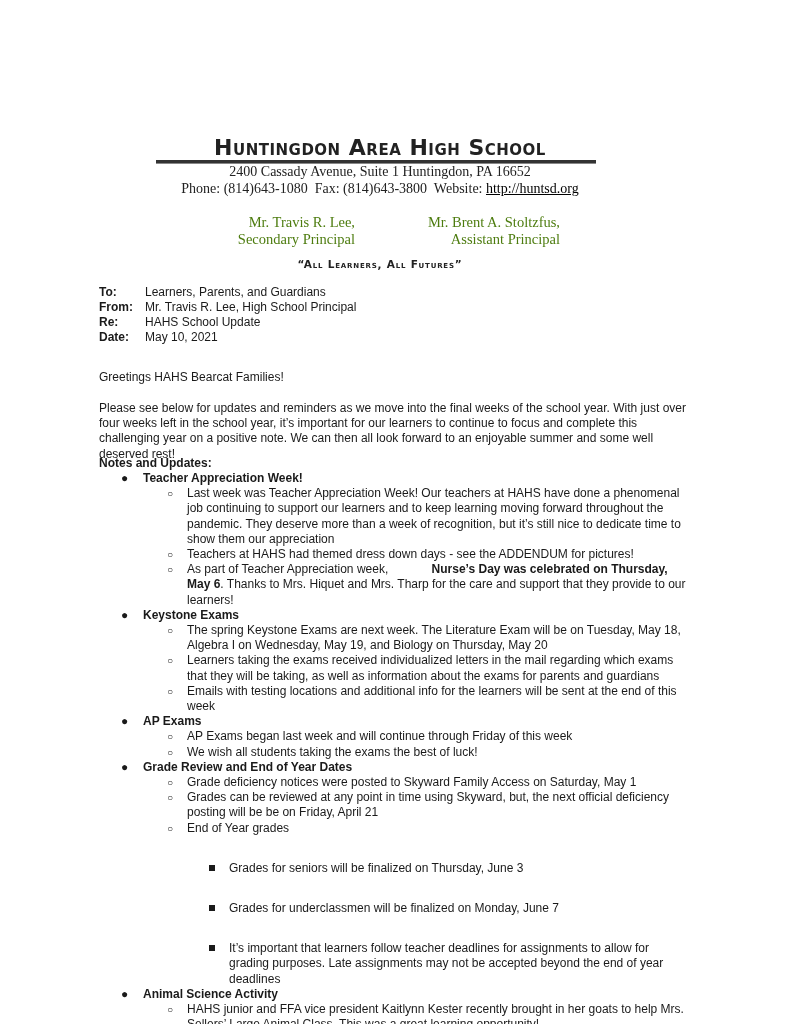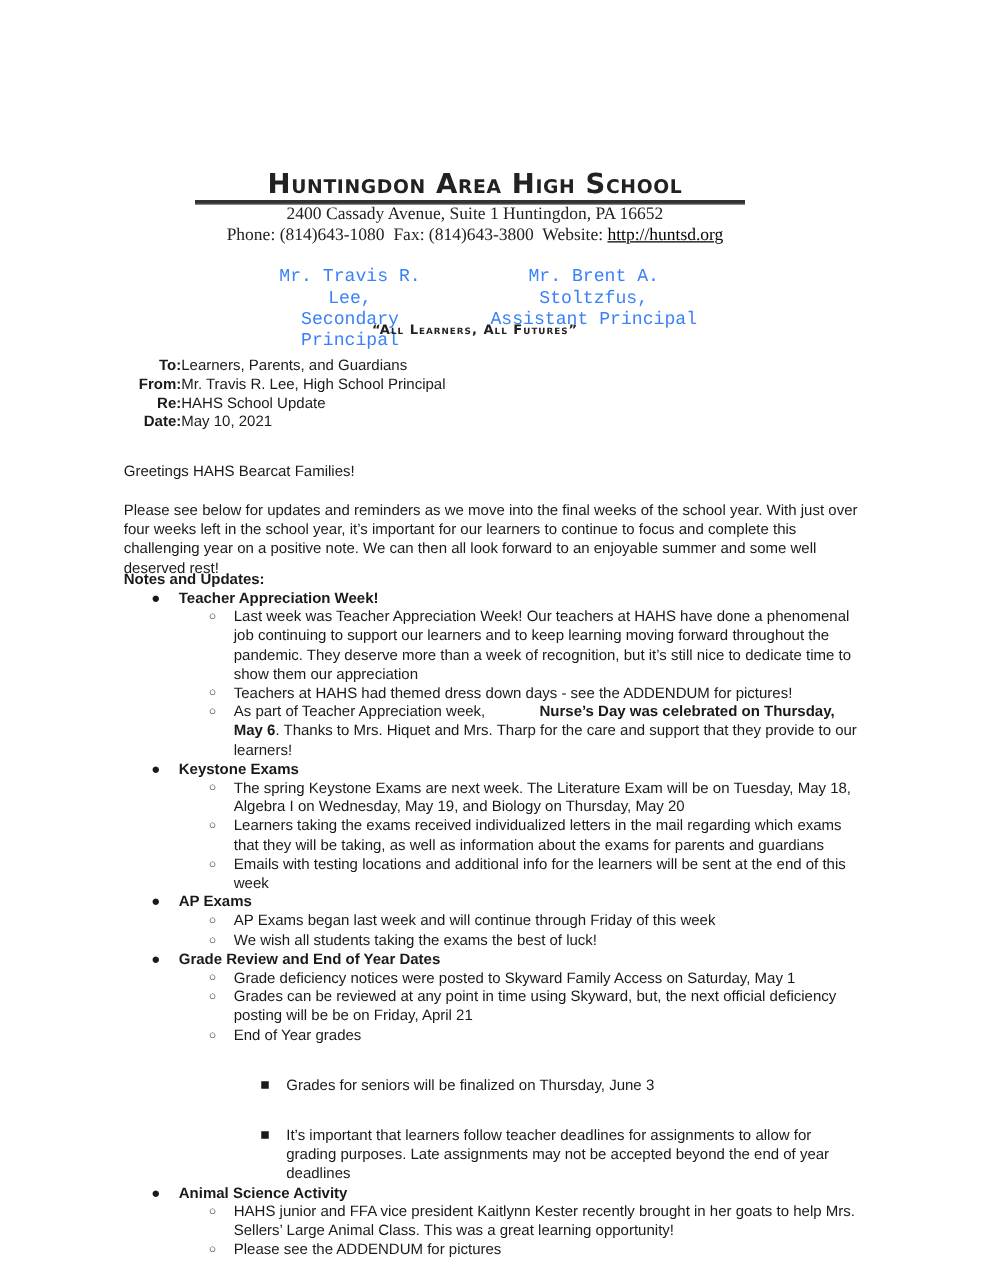--- a/index.html
+++ b/index.html
@@ -20,32 +20,32 @@
   }
   .addr-line {
     position: absolute; left: 140px; width: 480px; text-align: center;
     font-family: "Liberation Serif", serif; font-size: 14px; color: #222; line-height: 16px;
   }
   .addr-1 { top: 164px; }
   .addr-2 { top: 181px; }
   .addr-2 .website { text-decoration: underline; color: #000000; }
 
   .principal {
-    position: absolute; top: 214px; text-align: center;
-    font-family: Liberation Mono, monospace; font-size: 14.5px; color: #3b82f6; line-height: 17px;
+    position: absolute; top: 214px; text-align: right;
+    font-family: Liberation Serif, serif; font-size: 14.5px; color: #4d7c0f; line-height: 17px;
   }
   .principal-1 { left: 205px; width: 150px; }
   .principal-2 { left: 390px; width: 170px; }
   .motto {
     position: absolute; left: 180px; top: 258px; width: 400px; text-align: center;
     font-family: "DejaVu Sans", sans-serif; font-weight: bold; font-size: 10.5px; letter-spacing: 0.8px;
     font-variant: small-caps; color: #222;
   }
 
-  .memo { position: absolute; left: 99px; top: 285px; font-family: "Liberation Sans", sans-serif; font-size: 12px; line-height: 15px; text-align: right; }
+  .memo { position: absolute; left: 99px; top: 285px; font-family: "Liberation Sans", sans-serif; font-size: 12px; line-height: 15px; }
   .memo-row { display: flex; }
   .memo-label { width: 46px; font-weight: bold; }
   .memo-value { }
 
   .body-text { position: absolute; left: 99px; width: 600px; font-family: "Liberation Sans", sans-serif; font-size: 12px; line-height: 15.2px; }
   .greeting { top: 370px; }
   .intro { top: 401px; width: 595px; }
   .notes-heading { top: 456px; font-weight: bold; }
 
   .list { position: absolute; left: 99px; top: 471px; width: 600px; font-family: "Liberation Sans", sans-serif; font-size: 12px; line-height: 15.2px; }
@@ -171,20 +171,24 @@
   <div class="sub">
     <span class="sub-bullet">○</span>
     <span>End of Year grades</span>
   </div>
   <div class="subsub">
     <span class="subsub-bullet"></span>
     <span>Grades for seniors will be finalized on Thursday, June 3</span>
   </div>
   <div class="subsub">
     <span class="subsub-bullet"></span>
+    <span>Grades for underclassmen will be finalized on Monday, June 7</span>
+  </div>
+  <div class="subsub">
+    <span class="subsub-bullet"></span>
     <span>It’s important that learners follow teacher deadlines for assignments to allow for grading purposes.  Late assignments may not be accepted beyond the end of year deadlines</span>
   </div>
 
   <div class="sec">
     <span class="sec-bullet">●</span>
     <span class="sec-title">Animal Science Activity</span>
   </div>
   <div class="sub">
     <span class="sub-bullet">○</span>
     <span>HAHS junior and FFA vice president Kaitlynn Kester recently brought in her goats to help Mrs. Sellers’ Large Animal Class.  This was a great learning opportunity!</span>

